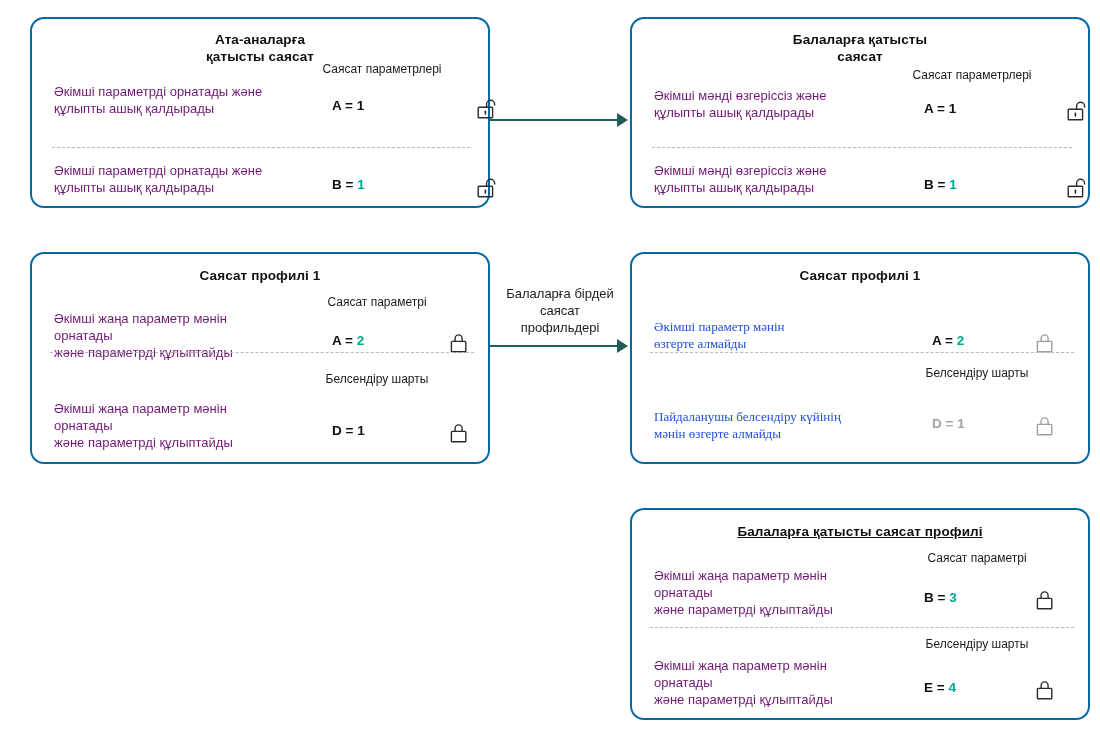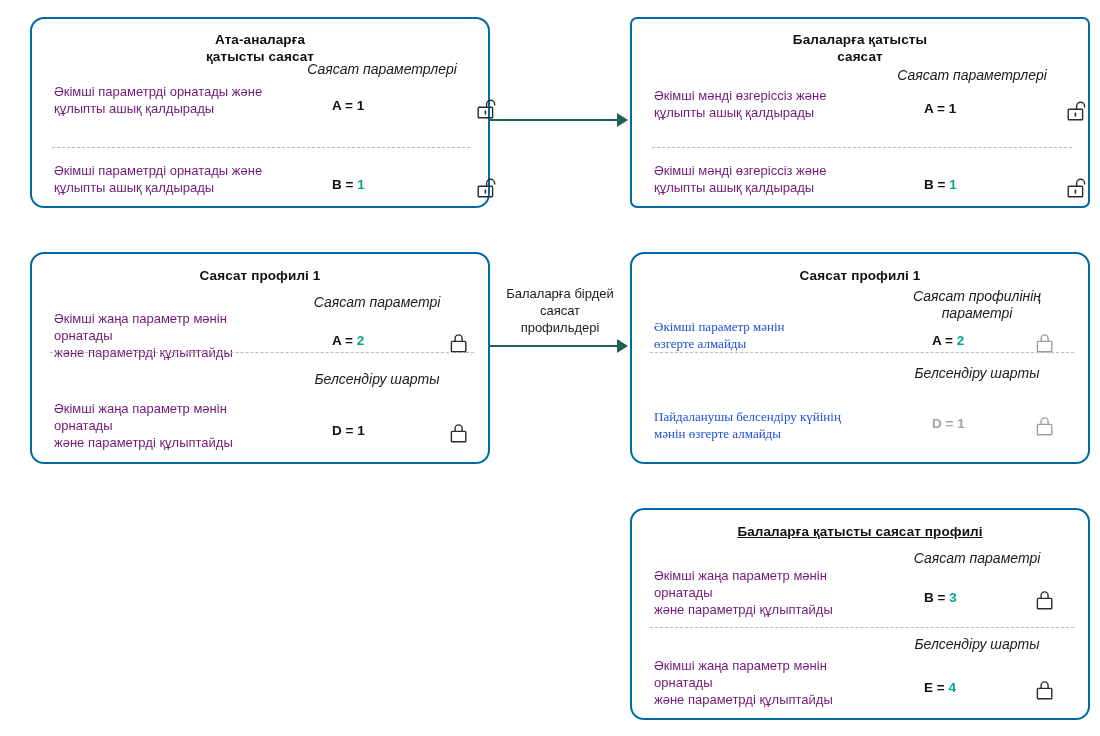--- a/index.html
+++ b/index.html
@@ -38,24 +38,23 @@
     text-align: center;
     font-size: 13.5px;
     font-weight: bold;
     line-height: 17px;
     color: #101010;
     letter-spacing: .1px;
   }
   .col-head {
     position: absolute;
     text-align: center;
-    font-size: 14px;
+    font-size: 12px;
     line-height: 17px;
     color: #1b1b1b;
-    font-style: italic;
   }
   .desc {
     position: absolute;
     font-size: 13px;
     line-height: 17px;
     color: #701a75;
   }
   .desc.muted { color: #1d4ed8; font-family: Liberation Serif, serif; }
   .value {
     position: absolute;
@@ -144,21 +143,21 @@
       <svg viewBox="0 0 22 24">
           <g fill="none" stroke="#2b2b2b" stroke-width="1.4">
         <rect x="2.2" y="9.2" width="14.4" height="10.6" rx="0.8"></rect>
         <path d="M10.6 9.2 V6.2 a4 4 0 0 1 8 0 V7.6"></path>
           </g>
         <rect x="8.6" y="12.4" width="1.6" height="4.4" rx="0.8" fill="#2b2b2b"></rect>
       </svg>
     </div>
   </div>
 
-  <div class="card" style="left:630px; top:17px; width:460px; height:191px;border-radius:7px;">
+  <div class="card" style="left:630px; top:17px; width:460px; height:191px;">
     <div class="card-title" style="top: 12px; white-space: pre-line;">Балаларға қатысты
 саясат</div>
 
     <div class="col-head" style="left: 240px; top: 48px; width: 200px; white-space: pre-line;">Саясат параметрлері</div>
 
     <div class="desc" style="left: 22px; top: 68px; width: 230px; white-space: pre-line;">Әкімші мәнді өзгеріссіз және
 құлыпты ашық қалдырады</div>
     <div class="value" style="left:292px; top:82px; width:100px;">
       <span>A</span>
       <span>=</span>
@@ -234,22 +233,20 @@
         <rect x="3.4" y="9.4" width="14.4" height="10.4" rx="0.8"></rect>
         <path d="M7.1 9.4 V6.4 a3.5 3.5 0 0 1 7 0 V9.4"></path>
           </g>
       </svg>
     </div>
   </div>
 
   <div class="card" style="left:630px; top:252px; width:460px; height:212px;">
     <div class="card-title" style="top: 13px; white-space: pre-line;">Саясат профилі 1</div>
 
-    <div class="col-head" style="left:250px; top:34px; width:190px; white-space:pre-line;">Саясат профилінің
-параметрі</div>
 
     <div class="desc muted" style="left:22px; top:64px; width:220px; white-space:pre-line;">Әкімші параметр мәнін
 өзгерте алмайды</div>
     <div class="value accent" style="left:300px; top:79px; width:100px;">
       <span>A</span>
       <span>=</span>
       <span class="num">2</span>
     </div>
     <div class="lock" style="left:1032px; top:78px; left:402px;">
       <svg viewBox="0 0 22 24">

